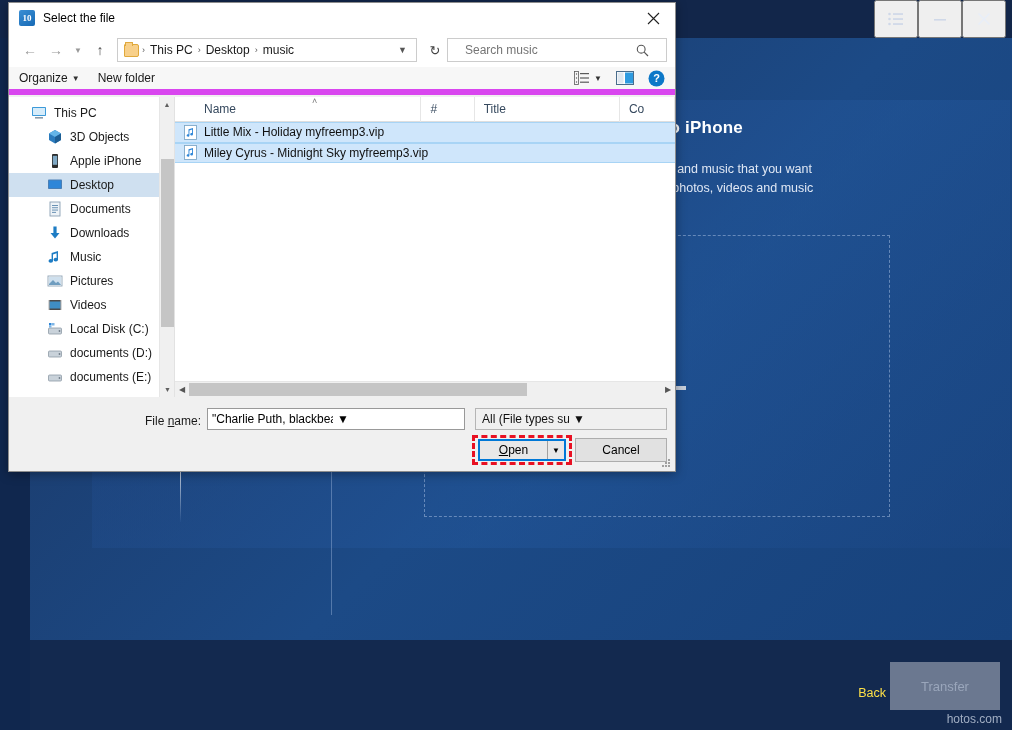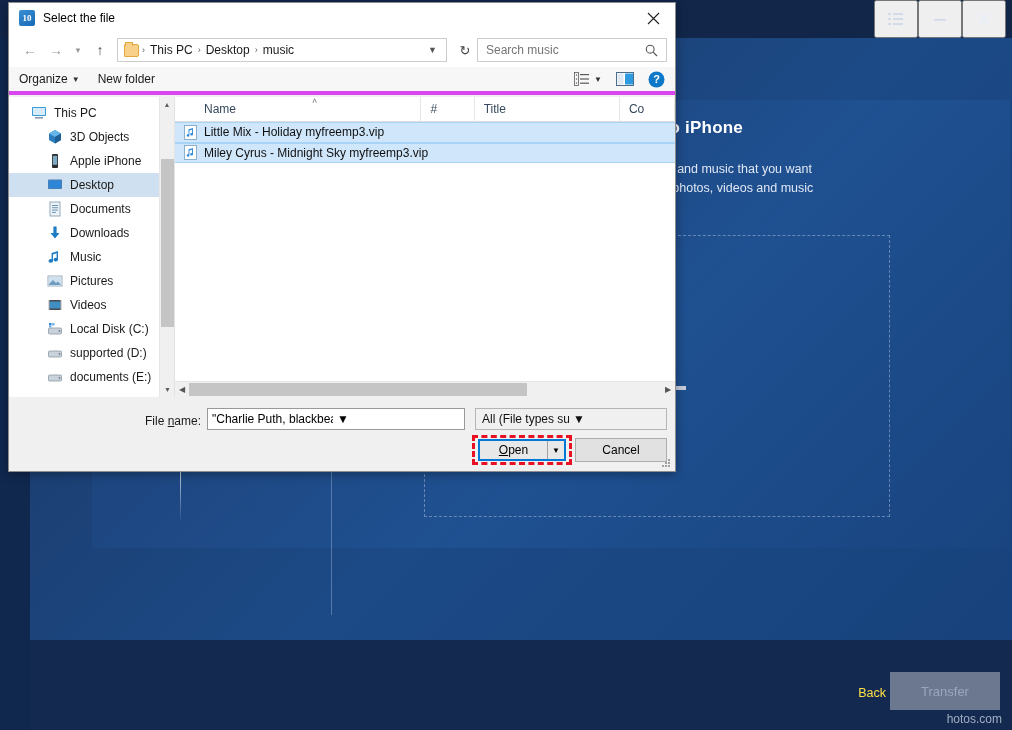--- a/index.html
+++ b/index.html
@@ -79,21 +79,21 @@
   }
   .back-link {
     position: absolute; right: 126px; bottom: 30px;
     font-size: 12.5px; color: #fde047;
     background: none; border: none;
     font-family: "Liberation Sans", sans-serif;
     cursor: pointer;
   }
   .transfer-btn {
     position: absolute; right: 12px; bottom: 20px;
-    width: 110px; height: 38px;
+    width: 110px; height: 48px;
     background: #6b7890; color: #9aa6bb;
     border: none; font-size: 13px;
     font-family: "Liberation Sans", sans-serif;
   }
   .watermark {
     position: absolute; right: 10px; bottom: 4px;
     font-size: 12px; color: #b9c4d6; opacity: 0.85;
   }
 
   
@@ -165,32 +165,32 @@
     cursor: pointer;
   }
   .crumb-sep { font-size: 9px; color:#555; padding: 0 1px; }
   .addr-chev { margin-left:auto; font-size:9px;color:#555; padding:0 5px; }
   .refresh-btn {
     width: 24px; height: 24px; border:1px solid transparent;
     background:none; color:#444; font-size:13px;
     display:flex;align-items:center;justify-content:center;
   }
   .searchbox {
-    width: 190px; height: 24px;
+    width: 220px; height: 24px;
     border: 1px solid #cccccc; background:#fff;
-    display:flex; align-items:center; padding: 0 8px;
+    display:flex; align-items:center; padding: 0 17px;
   }
   .searchbox input {
     flex:1; border:none;outline:none;font-size:12px;color:#6d6d6d;
     font-family:"Liberation Sans",sans-serif; background:transparent;
   }
 
   .dlg-toolbar {
     height: 28px; background:#f7f7f7;
-    border-bottom: 4px solid #d946ef;
+    border-bottom: 6px solid #d946ef;
     display:flex;align-items:center; padding: 0 10px;
   }
   .tool-item {
     font-size: 12px; color:#1a1a1a; margin-right: 18px;
     background:none;border:none;font-family:"Liberation Sans",sans-serif;
     cursor:pointer; display:flex;align-items:center;gap:4px;
   }
   .tool-caret { font-size:8px; color:#333; }
   .tool-right { margin-left:auto; display:flex;align-items:center;gap:14px; }
 
@@ -568,21 +568,21 @@
             <circle cx="12.5" cy="10" r="0.9" fill="#6f7c88"></circle>
           </svg>
           <span>Local Disk (C:)</span>
         </div>
 
         <div class="tree-item level1">
           <svg class="tree-ico" viewBox="0 0 16 16">
             <rect x="1.5" y="6" width="13" height="6" rx="1" fill="#c9d2da" stroke="#8e9aa6" stroke-width="0.8"></rect>
             <circle cx="12.5" cy="9" r="0.9" fill="#6f7c88"></circle>
           </svg>
-          <span>supported (D:)</span>
+          <span>documents (D:)</span>
         </div>
 
         <div class="tree-item level1">
           <svg class="tree-ico" viewBox="0 0 16 16">
             <rect x="1.5" y="6" width="13" height="6" rx="1" fill="#c9d2da" stroke="#8e9aa6" stroke-width="0.8"></rect>
             <circle cx="12.5" cy="9" r="0.9" fill="#6f7c88"></circle>
           </svg>
           <span>documents (E:)</span>
         </div>
       </div>

